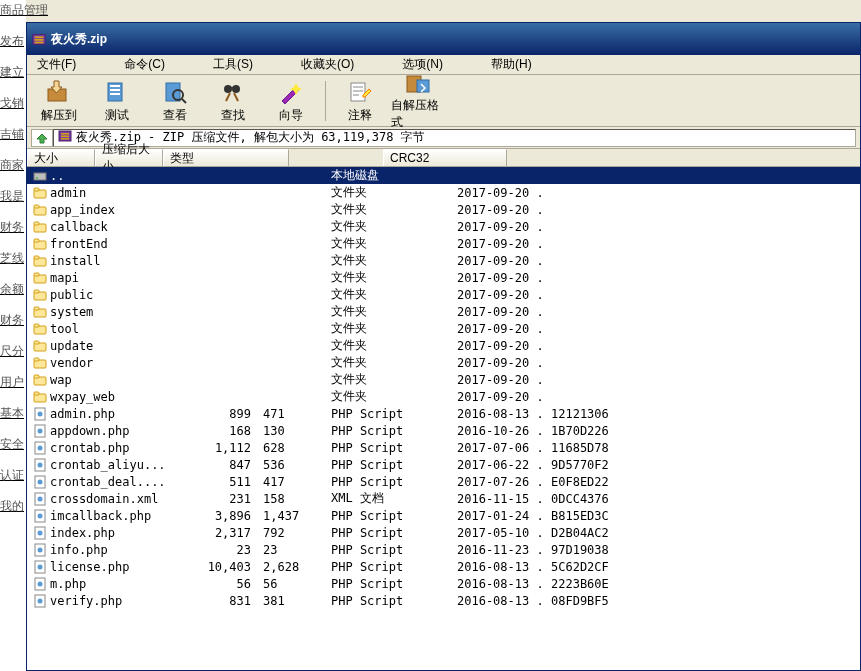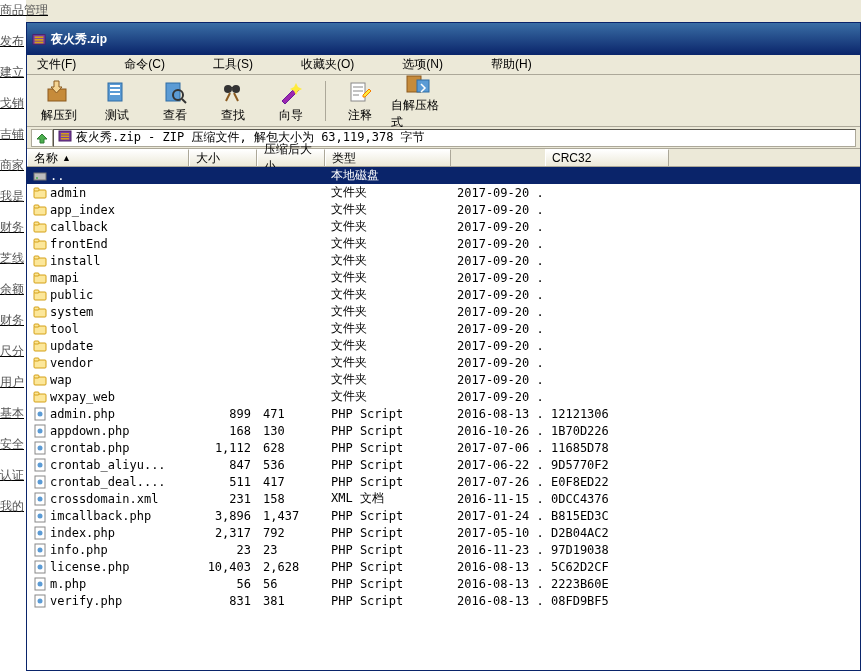--- a/index.html
+++ b/index.html
@@ -186,24 +186,20 @@
             <rect x="1" y="2" width="12" height="10" fill="#7b3fa0" stroke="#4a1e66"></rect>
             <rect x="3" y="4" width="8" height="1.5" fill="#d4a017"></rect>
             <rect x="3" y="6.5" width="8" height="1.5" fill="#d4a017"></rect>
             <rect x="3" y="9" width="8" height="1.5" fill="#d4a017"></rect>
           </svg></span>
       <span>夜火秀.zip - ZIP 压缩文件, 解包大小为 63,119,378 字节</span>
     </div>
   </div>
 
   <div class="listhdr">
-    <div class="col col-name">
-        <span>名称</span>
-        <span class="sort-arrow">▲</span>
-      </div>
     <div class="col col-size">
         <span>大小</span>
       </div>
     <div class="col col-packed">
         <span>压缩后大小</span>
       </div>
     <div class="col col-type">
         <span>类型</span>
       </div>
     <div class="col col-mod">

